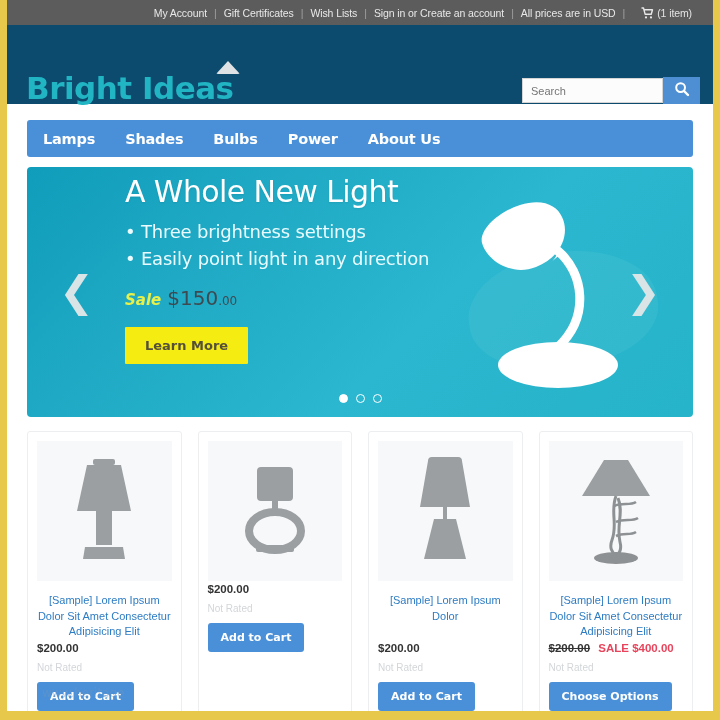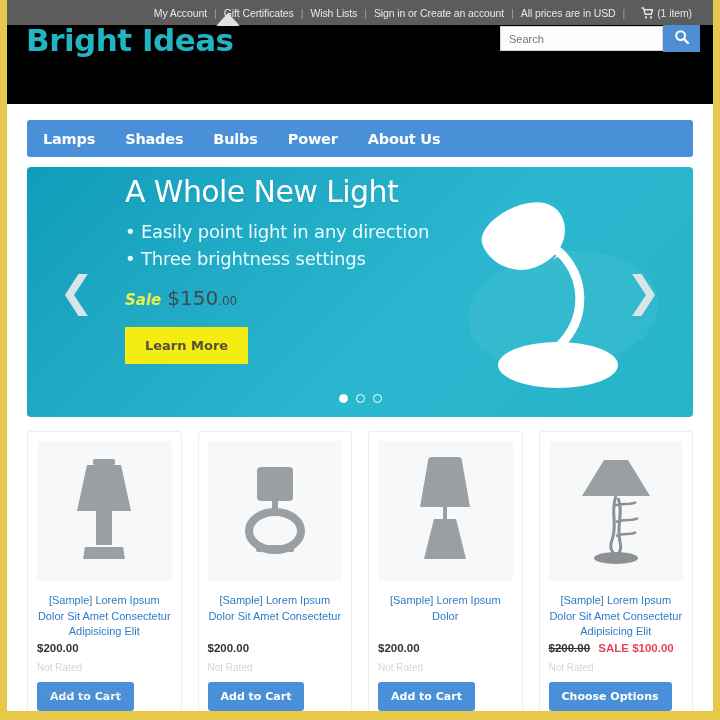--- a/index.html
+++ b/index.html
@@ -38,23 +38,23 @@
     letter-spacing: -0.1px;
   }
   .topbar-link { color: #e8e8e8; text-decoration: none; white-space: nowrap; }
   .topbar-sep { margin: 0 7px; color: #a0a0a0; }
   .cart-wrap { display: flex; align-items: center; margin-left: 9px; }
   .cart-icon { margin-right: 3px; display: inline-flex; align-items: center; }
 
   
   .header {
     height: 79px;
-    background: #000000;
-    display: flex;
-    align-items: flex-start;
+    background: #0c4a6e;
+    display: flex;
+    align-items: flex-end;
     justify-content: space-between;
     padding: 0 13px 0 11px;
     position: relative;
   }
   .logo-block { position: relative; padding-left: 8px; }
   .logo-text {
     font-size: 31px;
     font-weight: bold;
     color: #21b5c4;
     letter-spacing: -0.5px;
@@ -65,21 +65,21 @@
     position: absolute;
     right: -6px; top: -12px;
     width: 0; height: 0;
     border-left: 12px solid transparent;
     border-right: 12px solid transparent;
     border-bottom: 13px solid #dfe2e4;
     border-radius: 2px;
   }
   .search-area { display: flex; align-items: center; }
   .search-input {
-    width: 163px; height: 25px;
+    width: 141px; height: 25px;
     border: 1px solid #d5d5d5;
     background: #fcfcfc;
     padding: 0 8px;
     font-size: 11px;
     color: #9a9a9a;
     font-family: "Liberation Sans", sans-serif;
     outline: none;
   }
   .search-btn {
     width: 37px; height: 27px;
@@ -347,22 +347,22 @@
         <ellipse cx="92" cy="178" rx="60" ry="23" fill="#ffffff"></ellipse>
         <path d="M92 160 C 124 130, 118 86, 92 64" fill="none" stroke="#ffffff" stroke-width="9" stroke-linecap="round"></path>
         <path d="M96 30 C 104 46, 96 70, 70 80 C 44 90, 20 72, 16 56 C 13 44, 30 26, 54 18 C 76 11, 91 18, 96 30 Z" fill="#ffffff"></path>
         <path d="M88 52 C 94 62, 92 70, 84 76 L 96 66 Z" fill="#ffffff"></path>
       </svg>
     </div>
 
     <div class="hero-copy">
       <div class="hero-title">A Whole New Light</div>
       <div class="hero-bullets">
+        <div class="hero-bullet">• Three brightness settings</div>
         <div class="hero-bullet">• Easily point light in any direction</div>
-        <div class="hero-bullet">• Three brightness settings</div>
       </div>
       <div class="hero-price-row">
         <span class="hero-sale-word">Sale</span>
         <span class="hero-price-main">$150</span>
         <span class="hero-price-cents">.00</span>
       </div>
       <button class="hero-cta">Learn More</button>
     </div>
 
     <div class="hero-arrow left">❮</div>
@@ -401,21 +401,20 @@
       <div class="card-img">
         <span>
           <svg width="70" height="96" viewBox="0 0 70 96" aria-hidden="true">
             <rect x="17" y="6" width="36" height="34" rx="4" fill="#9b9fa2"></rect>
             <rect x="32" y="40" width="6" height="12" fill="#9b9fa2"></rect>
             <ellipse cx="35" cy="70" rx="26" ry="19" fill="none" stroke="#9b9fa2" stroke-width="8"></ellipse>
             <rect x="16" y="84" width="38" height="7" rx="2" fill="#9b9fa2"></rect>
           </svg>
         </span>
       </div>
-      <div class="card-title">[Sample] Lorem Ipsum Dolor Sit Amet Consectetur</div>
       <div class="card-price">
         <span>$200.00</span>
       </div>
       <div class="card-rating">Not Rated</div>
       <button class="card-btn">Add to Cart</button>
     </div>
 
     <div class="card">
       <div class="card-img">
         <span>
@@ -444,21 +443,21 @@
             <path d="M40 56 C 48 52, 56 56, 62 52" fill="none" stroke="#8e9194" stroke-width="2.6"></path>
             <path d="M42 72 C 50 68, 58 72, 64 68" fill="none" stroke="#8e9194" stroke-width="2.6"></path>
             <path d="M42 86 C 50 82, 56 86, 62 82" fill="none" stroke="#8e9194" stroke-width="2.6"></path>
             <ellipse cx="42" cy="108" rx="22" ry="6" fill="#8e9194"></ellipse>
           </svg>
         </span>
       </div>
       <div class="card-title">[Sample] Lorem Ipsum Dolor Sit Amet Consectetur Adipisicing Elit</div>
       <div class="card-price">
         <span class="old">$200.00</span>
-        <span class="sale">SALE $100.00</span>
+        <span class="sale">SALE $400.00</span>
       </div>
       <div class="card-rating">Not Rated</div>
       <button class="card-btn">Choose Options</button>
     </div>
 
   </div>
 
 </div>
 
 </body></html>

